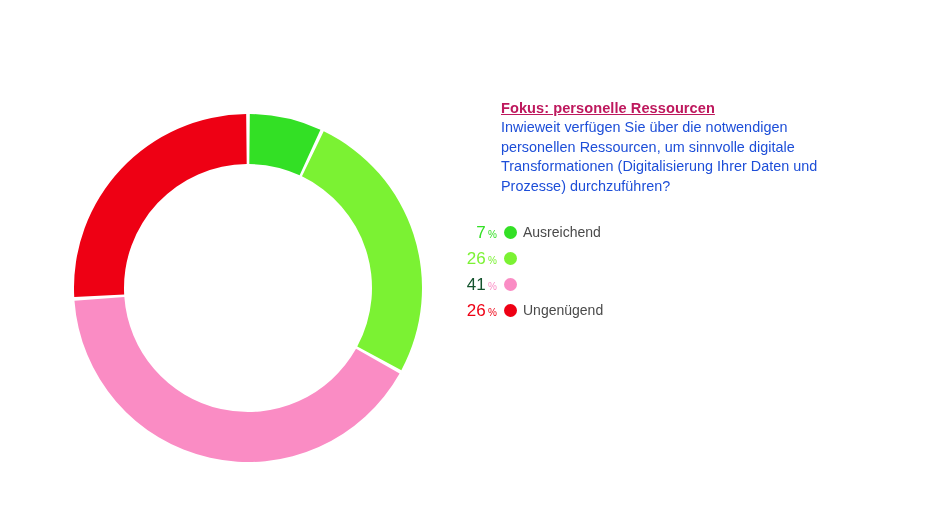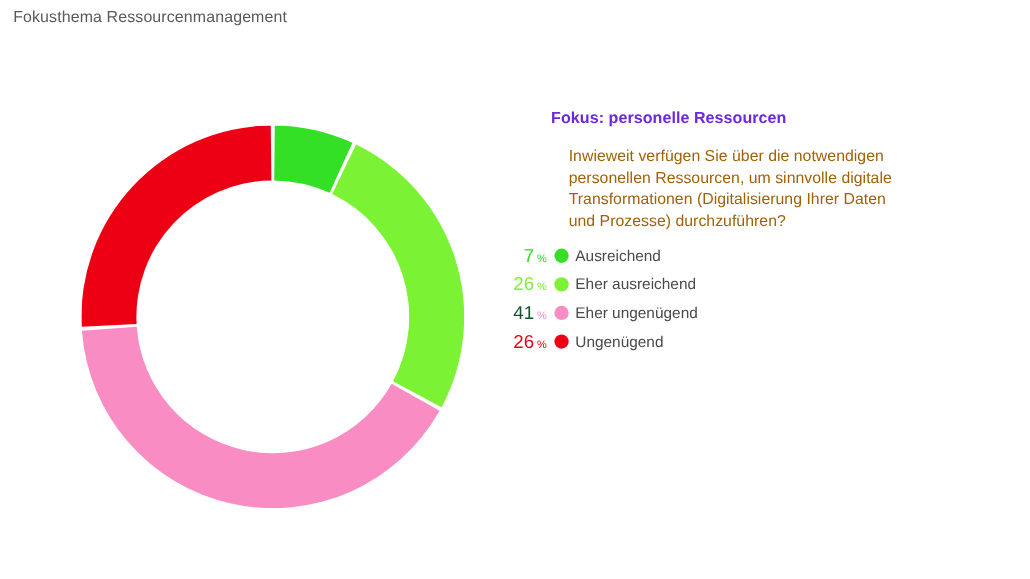--- a/index.html
+++ b/index.html
@@ -20,26 +20,26 @@
     letter-spacing:.1px;white-space:nowrap;
   }
 
   
   .donut-wrap{position:absolute;left:74px;top:114px;width:348px;height:348px;}
   .donut-svg{display:block;width:348px;height:348px;}
 
   
   .panel{position:absolute;left:501px;top:99px;width:340px;}
   .panel-title{
-    font-size:14.6px;font-weight:bold;color:#6d28d9;
-    line-height:18px;margin:0 0 1px 0;letter-spacing:.05px;
+    font-size:14.6px;font-weight:bold;color:#be185d;
+    line-height:18px;margin:0 0 1px 0;letter-spacing:.05px;text-decoration:underline;
   }
   .panel-question{
-    font-size:14.4px;color:#a16207;line-height:19.6px;
-    margin:16px;letter-spacing:.02px;
+    font-size:14.4px;color:#1d4ed8;line-height:19.6px;
+    margin:0;letter-spacing:.02px;
   }
 
   
   .legend{position:absolute;left:457px;top:219px;width:360px;}
   .legend-row{
     display:flex;align-items:center;height:26px;
   }
   .legend-pct-box{
     width:40px;text-align:right;
     display:flex;align-items:baseline;justify-content:flex-end;
@@ -52,21 +52,20 @@
   }
   .legend-label{
     font-size:14px;color:#4a4a4a;line-height:18px;white-space:nowrap;
   }
 </style>
 </head>
 <body>
 
 <div id="page">
 
-  <div class="header-title">Fokusthema Ressourcenmanagement</div>
 
   <div class="donut-wrap">
     <svg class="donut-svg" viewBox="0 0 348 348">
       <g id="donut-slices">
           <path d="M 175.82209043622674 0.009540530400897751 A 174 174 0 0 1 246.43285785330983 15.792917025810084 L 225.61881824028978 61.254722478163515 A 124 124 0 0 0 175.29850123041447 50.00679899867649 Z" fill="#33e025"></path>
           <path d="M 249.730211290785 17.344533776018324 A 174 174 0 0 1 327.34680065930866 256.22383308721544 L 283.28162805605905 232.59629484376273 A 124 124 0 0 0 227.9686563221686 62.360472346128006 Z" fill="#7bf233"></path>
           <path d="M 325.5912031349129 259.4172531290345 A 174 174 0 0 1 0.4672809629443009 186.74344630020784 L 50.33300482416719 183.08153644382628 A 124 124 0 0 0 282.0305125789035 234.87206544827748 Z" fill="#fa8cc4"></path>
           <path d="M 0.2384609527041448 183.1064563862722 A 174 174 0 0 1 172.17790956377317 0.009540530400897751 L 172.70149876958547 50.00679899867649 A 124 124 0 0 0 50.169937690432846 180.48965857412503 Z" fill="#ee0014"></path>
         </g>
     </svg>
@@ -85,29 +84,27 @@
         </div>
         <span class="legend-dot" style="background: rgb(51, 224, 37);"></span>
         <span class="legend-label">Ausreichend</span>
       </div>
       <div class="legend-row">
         <div class="legend-pct-box">
           <span class="legend-pct" style="color: rgb(123, 242, 51);">26</span>
           <span class="legend-pct-sign" style="color: rgb(123, 242, 51);">%</span>
         </div>
         <span class="legend-dot" style="background: rgb(123, 242, 51);"></span>
-        <span class="legend-label">Eher ausreichend</span>
       </div>
       <div class="legend-row">
         <div class="legend-pct-box">
           <span class="legend-pct" style="color: #14532d;">41</span>
           <span class="legend-pct-sign" style="color: rgb(250, 140, 196);">%</span>
         </div>
         <span class="legend-dot" style="background: rgb(250, 140, 196);"></span>
-        <span class="legend-label">Eher ungenügend</span>
       </div>
       <div class="legend-row">
         <div class="legend-pct-box">
           <span class="legend-pct" style="color: rgb(238, 0, 20);">26</span>
           <span class="legend-pct-sign" style="color: rgb(238, 0, 20);">%</span>
         </div>
         <span class="legend-dot" style="background: rgb(238, 0, 20);"></span>
         <span class="legend-label">Ungenügend</span>
       </div>
     </div>

